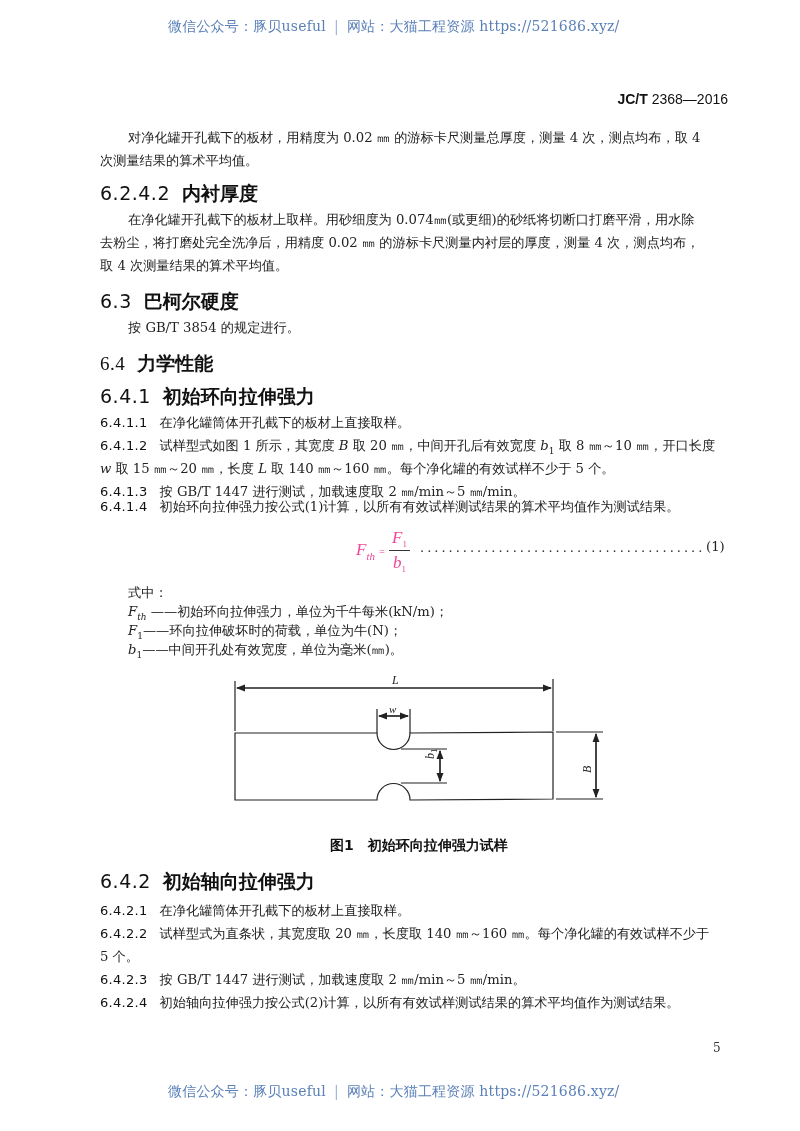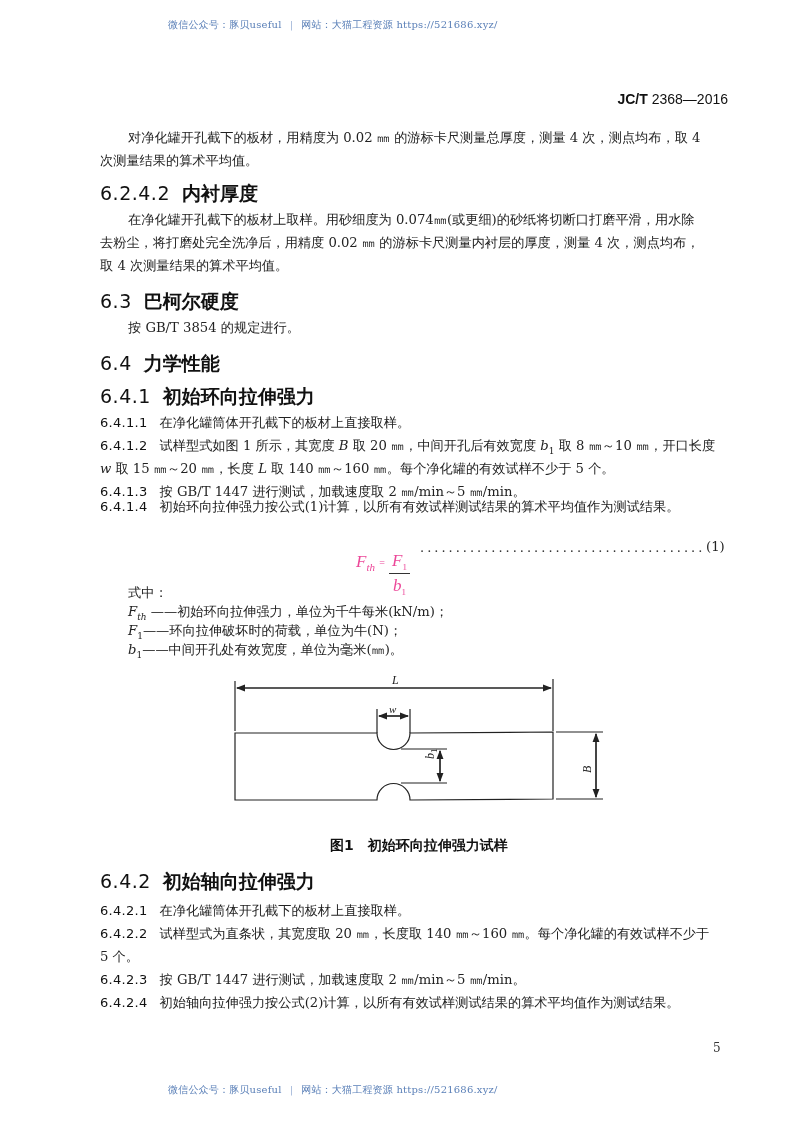--- a/index.html
+++ b/index.html
@@ -1,31 +1,31 @@
 <!DOCTYPE html>
 <html><head>
 <meta charset="utf-8">
 <style>
   html, body { margin:0; padding:0; background:#ffffff; }
   body { width:800px; height:1131px; position:relative; overflow:hidden;
          font-family:"DejaVu Serif", "Liberation Serif", serif; color:#222; }
   .abs { position:absolute; white-space:nowrap; }
-  .watermark { font-size:10px; color:#5b80b8; letter-spacing:0.2px; }
+  .watermark { font-size:14px; color:#5b80b8; letter-spacing:0.2px; }
   .watermark .sep { color:#9bb2d6; margin:0 8px; }
   .std-code { font-family:"Liberation Sans", sans-serif; font-size:14px; color:#111; }
   .std-code b { font-weight:bold; }
   .body-text { font-size:13.2px; line-height:22px; color:#222; }
   .heading { font-family:"DejaVu Sans", "Liberation Sans", sans-serif; font-size:19px; font-weight:bold; color:#111; }
   .heading .num { font-weight:normal; margin-right:12px; letter-spacing:0.5px; }
   .clause-num { font-family:"DejaVu Sans", "Liberation Sans", sans-serif; font-size:13px; color:#111; margin-right:12px; letter-spacing:0.3px; }
   .italic { font-style:italic; }
   sub { font-size:9px; }
   .formula { font-family:"Liberation Serif", serif; font-size:17px; color:#ec4899; }
   .fraction { display:inline-block; vertical-align:middle; text-align:center; }
-  .fraction .num-part { display:block; border-bottom:1px solid #333; padding:0 3px 1px;margin-top:23px; }
+  .fraction .num-part { display:block; border-bottom:1px solid #333; padding:0 3px 1px; }
   .fraction .den-part { display:block; padding-top:2px; }
   .dots { font-size:13px; letter-spacing:3px; color:#333; }
   .caption { font-family:"DejaVu Sans", "Liberation Sans", sans-serif; font-size:14px; font-weight:bold; color:#111; }
   .page-num { font-size:12px; color:#333; }
 </style>
 </head>
 <body>
 
 <div class="abs watermark" style="left:168px; top:18px;">
   <span>微信公众号：豚贝useful</span><span class="sep">|</span><span>网站：大猫工程资源 https://521686.xyz/</span>
@@ -44,21 +44,21 @@
 </div>
 <div class="abs body-text" style="left:128px; top:209px;">在净化罐开孔截下的板材上取样。用砂细度为 0.074㎜(或更细)的砂纸将切断口打磨平滑，用水除</div>
 <div class="abs body-text" style="left:100px; top:232px;text-align:center;">去粉尘，将打磨处完全洗净后，用精度 0.02 ㎜ 的游标卡尺测量内衬层的厚度，测量 4 次，测点均布，</div>
 <div class="abs body-text" style="left:100px; top:255px;">取 4 次测量结果的算术平均值。</div>
 
 <div class="abs heading" style="left:100px; top:289px;">
   <span class="num">6.3</span><span>巴柯尔硬度</span>
 </div>
 <div class="abs body-text" style="left:128px; top:317px;">按 GB/T 3854 的规定进行。</div>
 
-<div class="abs heading" style="left:100px; top:351px;">
+<div class="abs heading" style="left:100px; top:351px;font-family:Liberation Serif, serif;">
   <span class="num">6.4</span><span>力学性能</span>
 </div>
 
 <div class="abs heading" style="left:100px; top:384px;">
   <span class="num">6.4.1</span><span>初始环向拉伸强力</span>
 </div>
 
 <div class="abs body-text" style="left:100px; top:412px;">
   <span class="clause-num">6.4.1.1</span><span>在净化罐筒体开孔截下的板材上直接取样。</span>
 </div>

